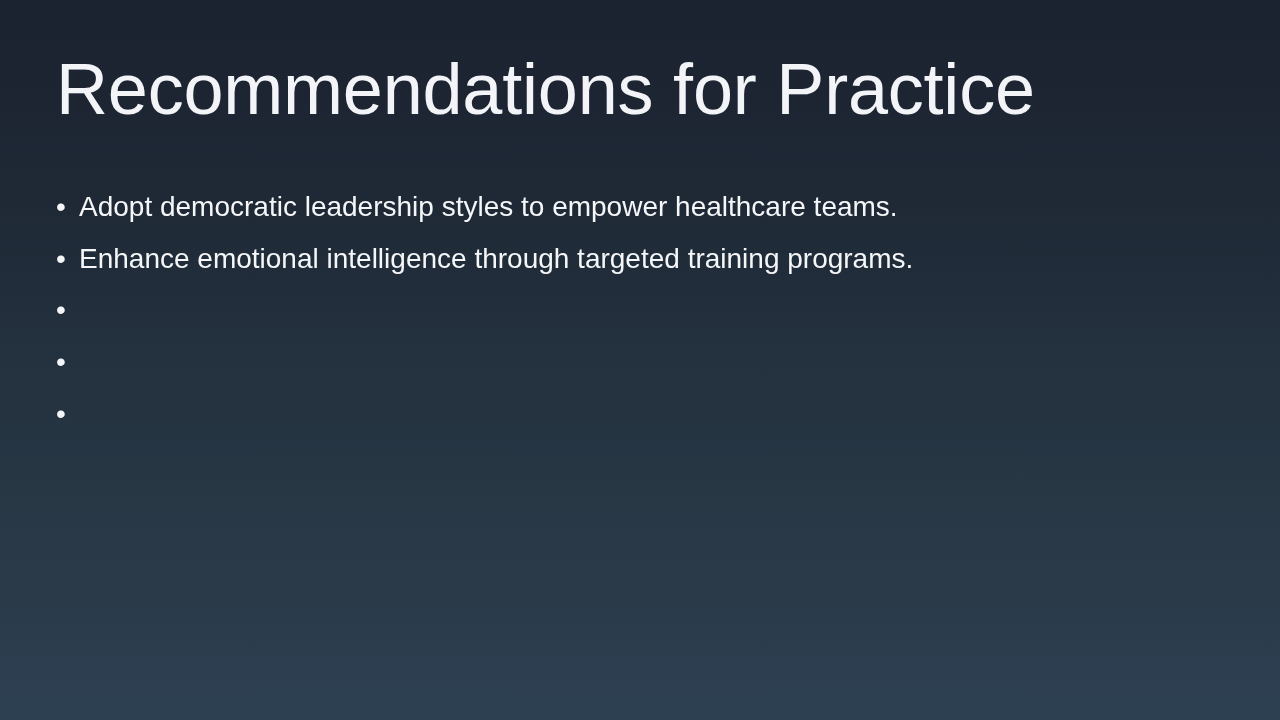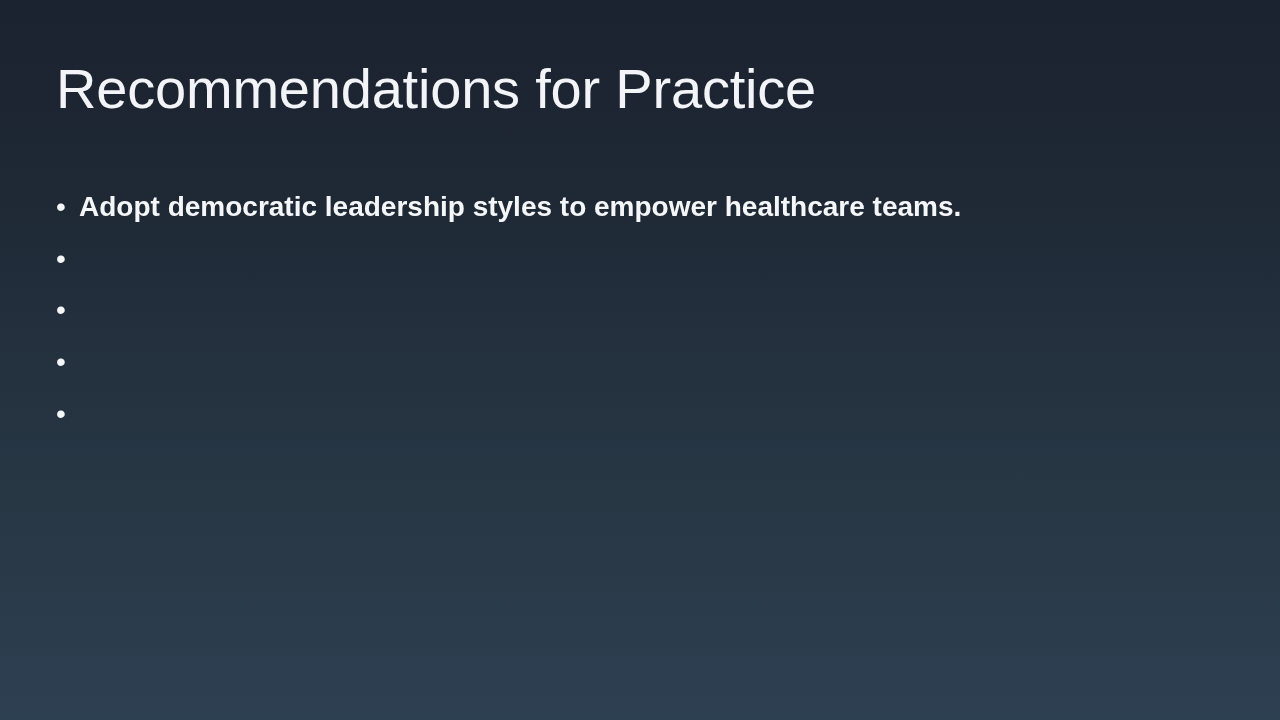--- a/index.html
+++ b/index.html
@@ -35,21 +35,21 @@
   
   .title-block {
     position: absolute;
     left: 56px;
     top: 52px;
     width: 1168px;
   }
 
   .slide-title {
     margin: 0;
-    font-size: 56px;
+    font-size: 72px;
     font-weight: 400;
     line-height: 74px;
     letter-spacing: -0.2px;
     color: #f2f4f7;
     white-space: nowrap;
   }
 
   
   .body-block {
     position: absolute;
@@ -83,21 +83,20 @@
     top: 0;
     width: 18px;
     font-size: 28px;
     line-height: 42px;
     color: #f5f6f8;
     text-align: left;
   }
 
   .bullet-text {
     display: inline;
-    font-weight: bold;
   }
 </style>
 </head>
 <body>
 
 <div class="slide">
 
   <div class="title-block">
     <h1 class="slide-title">Recommendations for Practice</h1>
   </div>
@@ -105,20 +104,21 @@
   <div class="body-block">
     <ul class="bullet-list">
 
       <li class="bullet-item">
         <span class="bullet-marker">•</span>
         <span class="bullet-text">Adopt democratic leadership styles to empower healthcare teams.</span>
       </li>
 
       <li class="bullet-item">
         <span class="bullet-marker">•</span>
+        <span class="bullet-text">Enhance emotional intelligence through targeted training programs.</span>
       </li>
 
       <li class="bullet-item">
         <span class="bullet-marker">•</span>
       </li>
 
       <li class="bullet-item">
         <span class="bullet-marker">•</span>
       </li>
 

